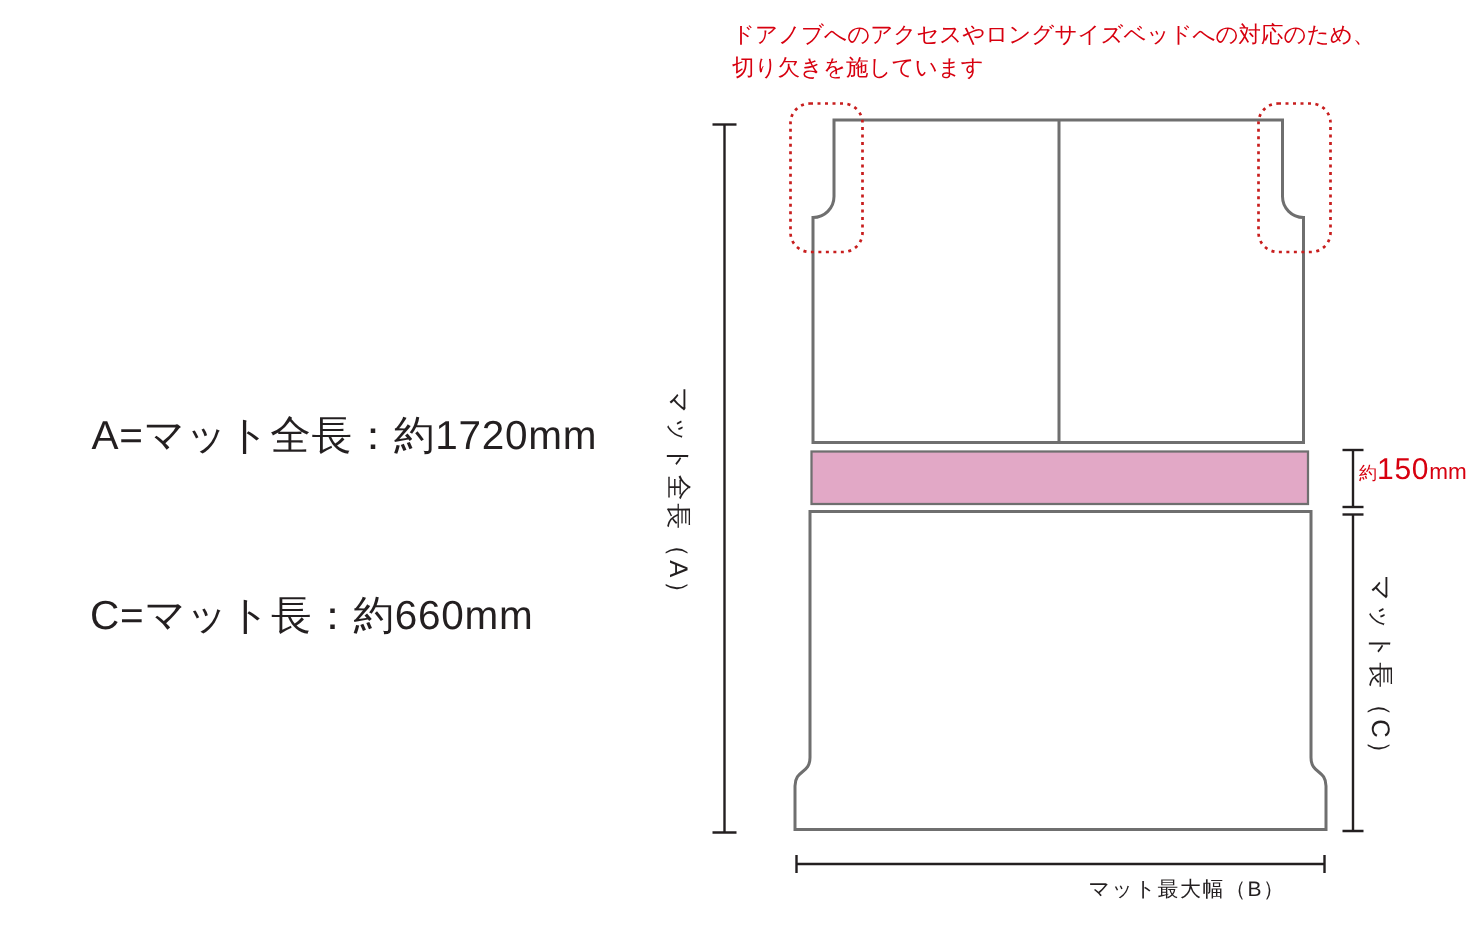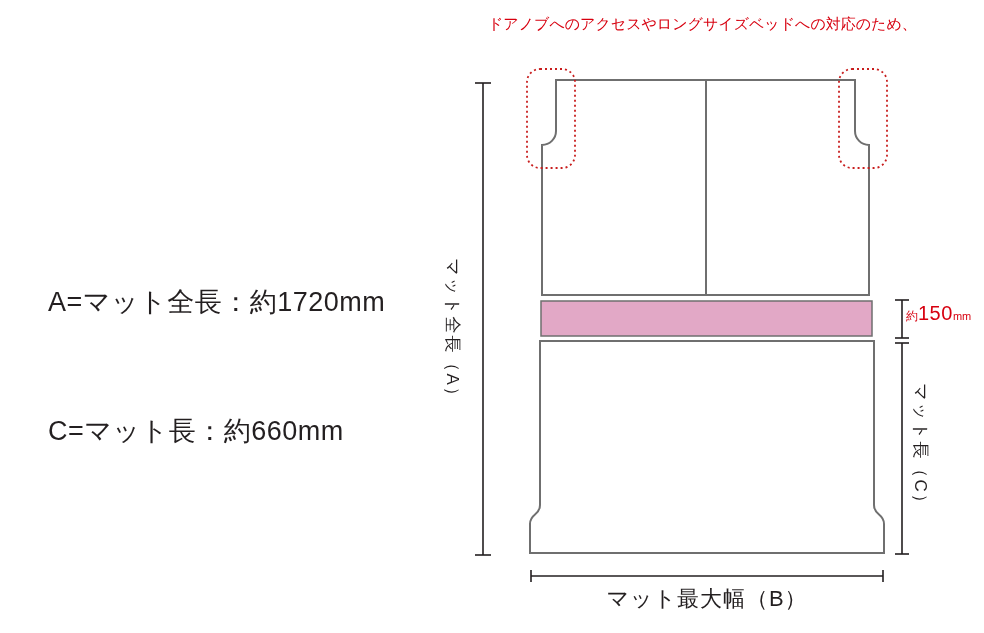--- a/index.html
+++ b/index.html
@@ -29,65 +29,66 @@
     white-space: nowrap;
   }
   .legend-line {
     position: absolute;
     left: 48px;
     font-size: 27px;
     color: #231f20;
     white-space: nowrap;
     letter-spacing: 0.5px;
   }
-  .legend-a { top: 284px; }
+  .legend-a { top: 272px; margin-left: 13px; }
   .legend-b { top: 341px; }
-  .legend-c { top: 413px; }
+  .legend-c { top: 392px; margin-left: 12px; }
   svg.diagram { position: absolute; left: 0; top: 0; }
   .mat-shape { fill: #ffffff; stroke: var(--mat-outline); stroke-width: 2; }
   .mat-divider { stroke: var(--mat-outline); stroke-width: 2; }
   .pink-band { fill: var(--pink-band-fill); stroke: var(--mat-outline); stroke-width: 1.5; }
   .notch-highlight { fill: none; stroke: #c81e1e; stroke-width: 1.8; stroke-dasharray: 2 3; }
   .dim { stroke: var(--dimension-line); stroke-width: 1.6; }
   .vlabel {
     position: absolute;
     transform: translate(-50%, -50%) rotate(90deg);
     white-space: nowrap;
     font-size: 17px;
     letter-spacing: 2px;
     color: #231f20;
   }
   .hlabel {
     position: absolute;
-    font-size: 22px;
+    font-size: 14px;
     letter-spacing: 1px;
     color: #231f20;
-    text-align: center;
+    text-align: right;
     white-space: nowrap;
   }
   .gap-label {
     position: absolute;
     left: 906px;
     top: 302px;
     display: flex;
     align-items: baseline;
     color: var(--accent-red);
     white-space: nowrap;
   }
   .gap-prefix { font-size: 12px; }
   .gap-value { font-size: 20px; letter-spacing: 0.5px; }
-  .gap-unit { font-size: 11px; }
+  .gap-unit { font-size: 15px; }
 </style>
 </head>
 <body>
 
 <div class="page">
 
   <div class="annotation">
     <div>ドアノブへのアクセスやロングサイズベッドへの対応のため、</div>
+    <div>切り欠きを施しています</div>
   </div>
 
   <div class="legend-line legend-a">A=マット全長：約1720mm</div>
   <div class="legend-line legend-c">C=マット長：約660mm</div>
 
   <svg class="diagram" width="984" height="633" viewBox="0 0 984 633">
 
     <path class="mat-shape" d="M556,80 H855 V131 A14,14 0 0 0 869,145 V295 H542 V145 A14,14 0 0 0 556,131 Z"></path>
     <line class="mat-divider" x1="706" y1="80" x2="706" y2="295"></line>
 

